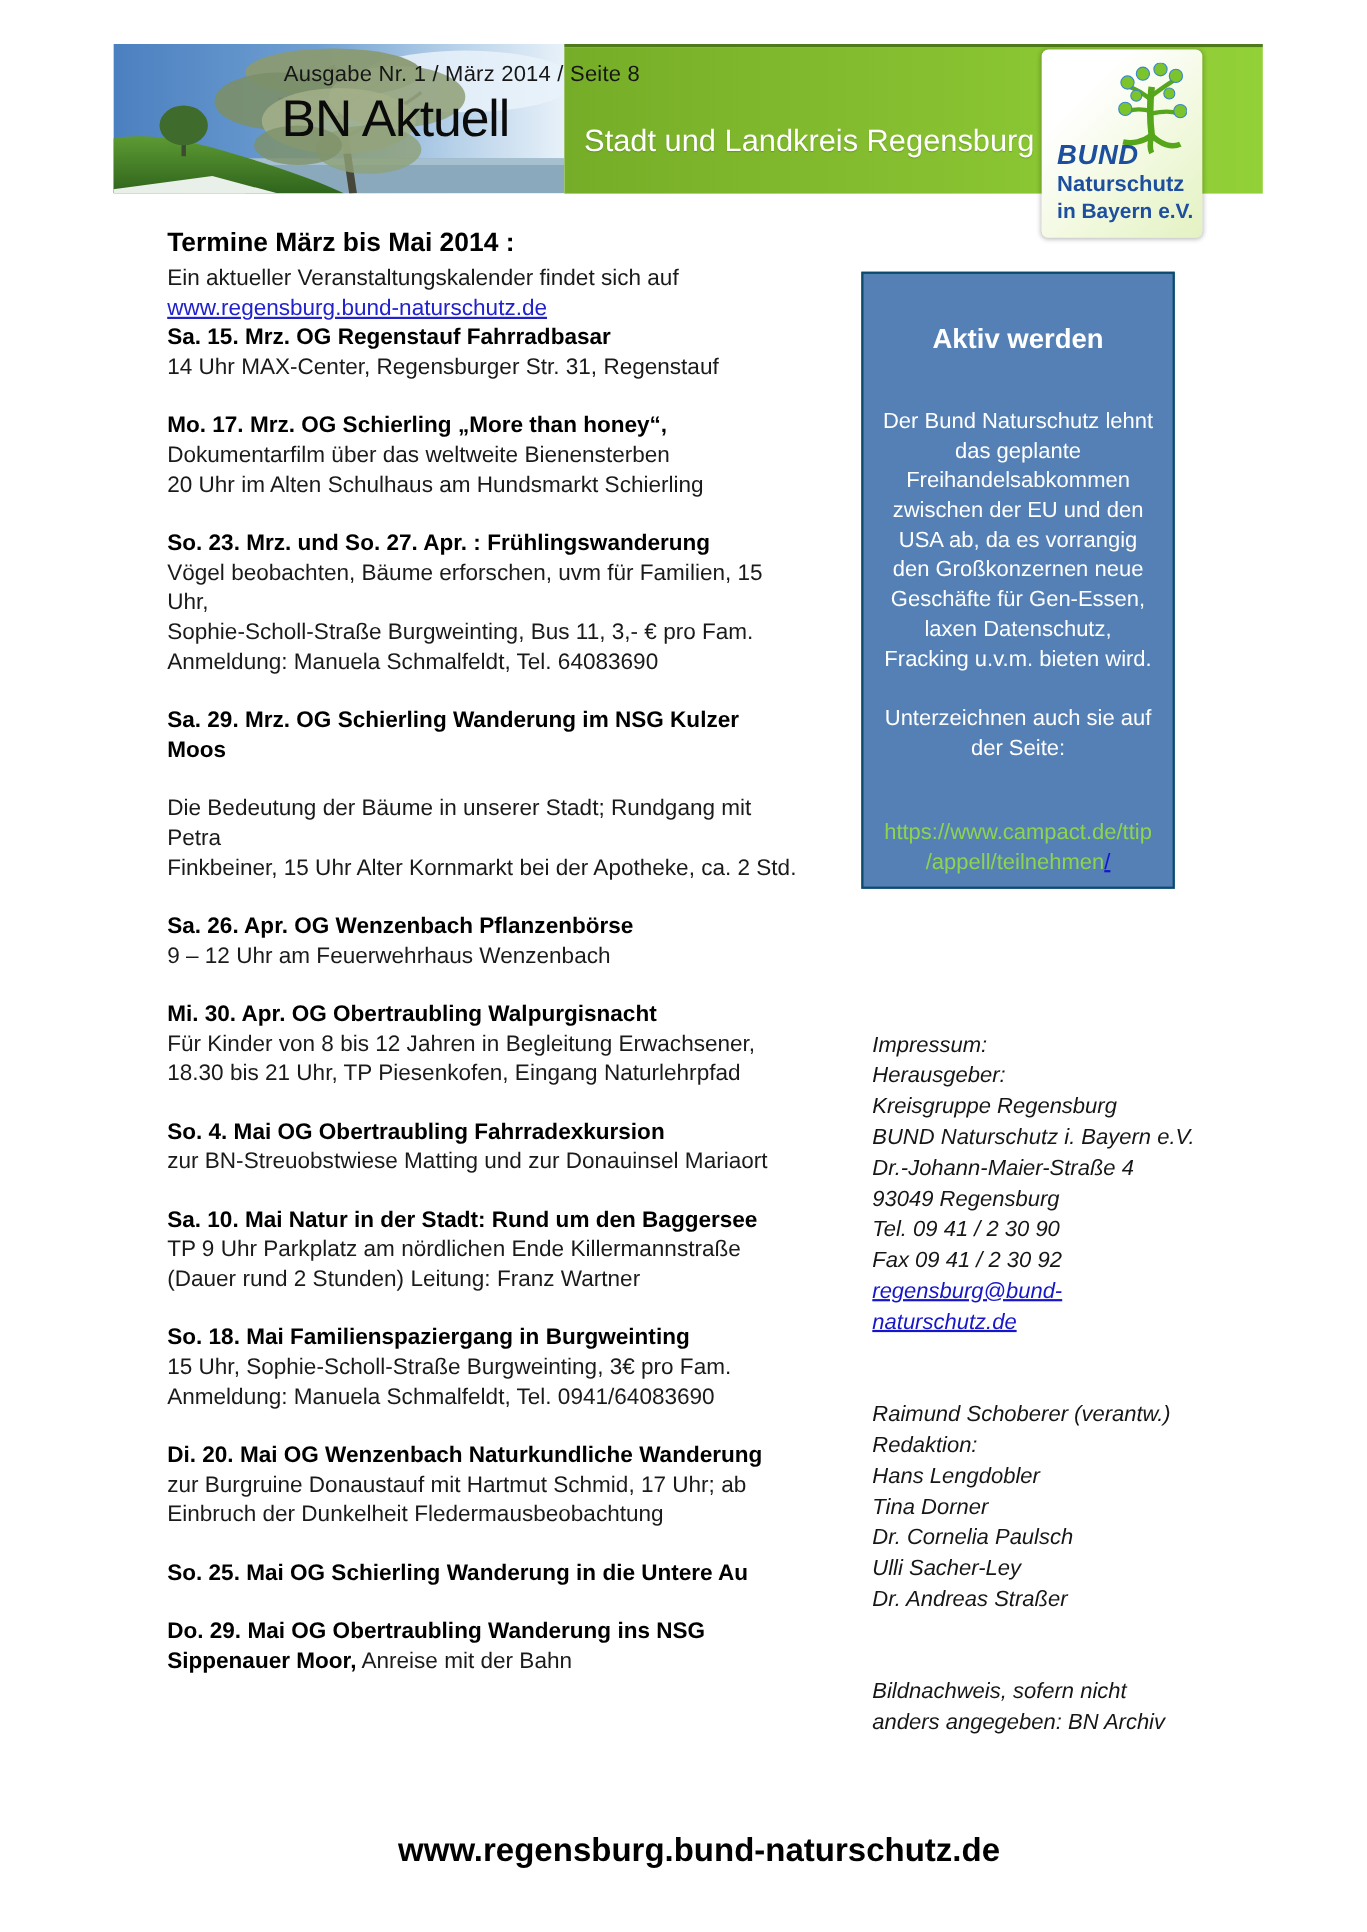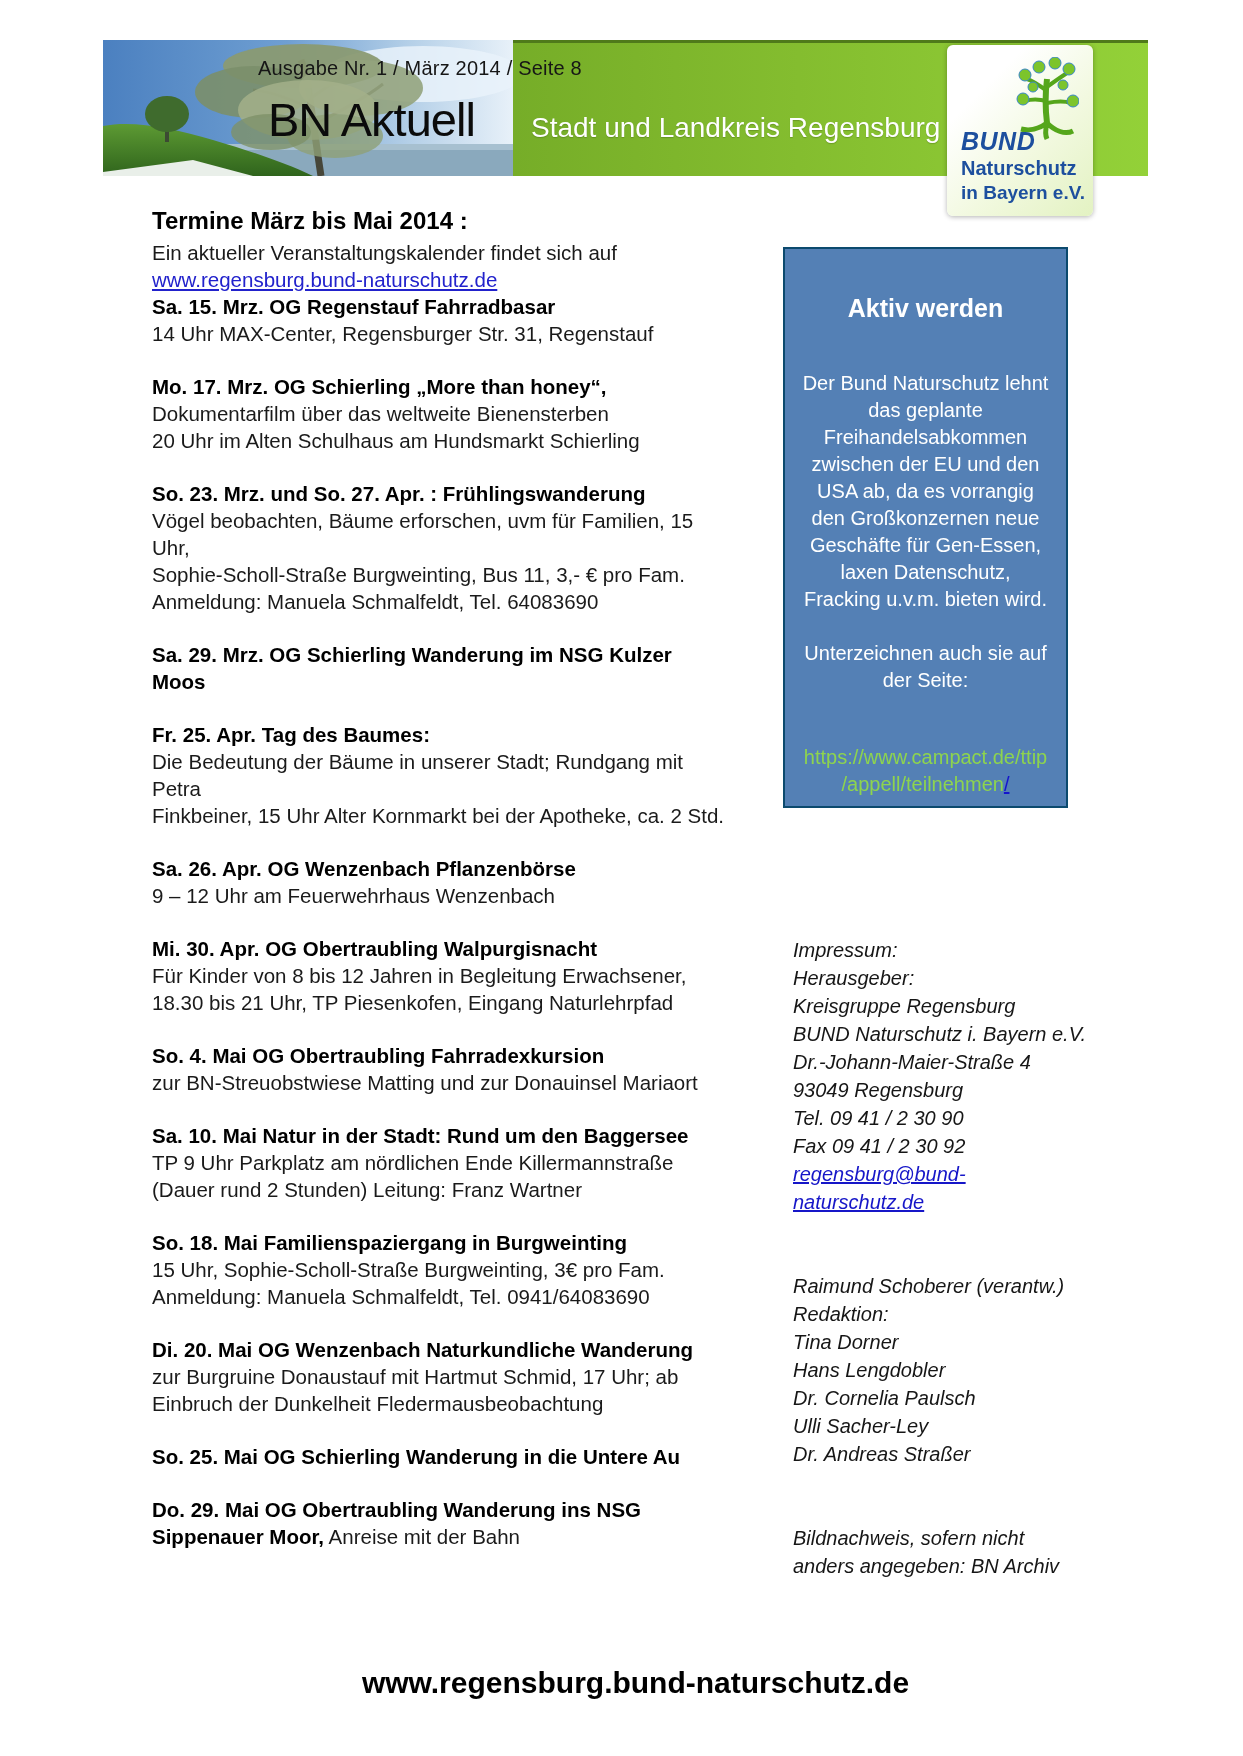--- a/index.html
+++ b/index.html
@@ -6,21 +6,21 @@
   .page{position:relative;width:1243px;height:1756px;background:#ffffff;overflow:hidden;
         font-family:"Liberation Sans",sans-serif;color:#1a1a1a;}
 
   
   .header{position:absolute;left:103px;top:40px;width:1045px;height:160px;}
   .header-photo{position:absolute;left:0;top:0;width:410px;height:136px;overflow:hidden;}
   .green-band{position:absolute;left:410px;top:0;width:635px;height:136px;
               background:linear-gradient(to right,#76ad28 0%,#84bd2f 45%,#93d138 100%);
               border-top:3px solid #4f7a1a;box-sizing:border-box;}
   .issue-line{position:absolute;left:155px;top:17px;font-size:20px;color:#161616;letter-spacing:.2px;}
-  .bn-title{position:absolute;left:153px;top:40px;margin:12px;font-size:47px;font-weight:normal;
+  .bn-title{position:absolute;left:153px;top:40px;margin:0;font-size:47px;font-weight:normal;
             color:#0b0b0b;letter-spacing:-1px;}
   .subtitle{position:absolute;left:428px;top:72px;font-size:28px;color:#ffffff;
             text-shadow:0 1px 1px rgba(60,90,20,.35);}
 
   
   .logo-box{position:absolute;left:947px;top:45px;width:146px;height:171px;z-index:5;
             background:linear-gradient(135deg,#ffffff 25%,#f2f9e0 60%,#e3f2c2 100%);
             border-radius:6px;box-shadow:0 1px 5px rgba(0,0,0,.3);}
   .logo-tree{position:absolute;right:14px;top:12px;}
   .logo-bund{position:absolute;left:14px;top:82px;font-size:25px;font-weight:bold;font-style:italic;
@@ -148,21 +148,20 @@
       <div class="event">
         <div class="event-title">So. 23. Mrz.  und So. 27. Apr. : Frühlingswanderung</div>
         <div class="event-line">Vögel beobachten, Bäume erforschen, uvm für Familien, 15 Uhr,</div>
         <div class="event-line">Sophie-Scholl-Straße Burgweinting, Bus 11, 3,- € pro Fam.</div>
         <div class="event-line">Anmeldung: Manuela Schmalfeldt, Tel. 64083690</div>
       </div>
       <div class="event">
         <div class="event-title">Sa. 29. Mrz.  OG Schierling Wanderung im NSG Kulzer Moos</div>
       </div>
       <div class="event">
-        <div class="event-title">Fr. 25. Apr.  Tag des Baumes:</div>
         <div class="event-line">Die Bedeutung der Bäume in unserer Stadt; Rundgang mit Petra</div>
         <div class="event-line">Finkbeiner, 15 Uhr Alter Kornmarkt bei der Apotheke, ca. 2 Std.</div>
       </div>
       <div class="event">
         <div class="event-title">Sa. 26. Apr. OG Wenzenbach Pflanzenbörse</div>
         <div class="event-line">9 – 12 Uhr am Feuerwehrhaus Wenzenbach</div>
       </div>
       <div class="event">
         <div class="event-title">Mi. 30. Apr.  OG Obertraubling Walpurgisnacht</div>
         <div class="event-line">Für Kinder von 8 bis 12 Jahren in Begleitung Erwachsener,</div>
@@ -213,22 +212,22 @@
     <div>BUND Naturschutz i. Bayern e.V.</div>
     <div>Dr.-Johann-Maier-Straße 4</div>
     <div>93049 Regensburg</div>
     <div>Tel. 09 41 / 2 30 90</div>
     <div>Fax 09 41 / 2 30 92</div>
     <div><a href="#">regensburg@bund-</a></div>
     <div><a href="#">naturschutz.de</a></div>
     <div class="col-gap"></div>
     <div>Raimund Schoberer (verantw.)</div>
     <div>Redaktion:</div>
+    <div>Hans Lengdobler</div>
     <div>Tina Dorner</div>
-    <div>Hans Lengdobler</div>
     <div>Dr. Cornelia Paulsch</div>
     <div>Ulli Sacher-Ley</div>
     <div>Dr. Andreas Straßer</div>
     <div class="col-gap"></div>
     <div>Bildnachweis, sofern nicht</div>
     <div>anders angegeben: BN Archiv</div>
   </div>
 
   <div class="footer-url">www.regensburg.bund-naturschutz.de</div>
 

